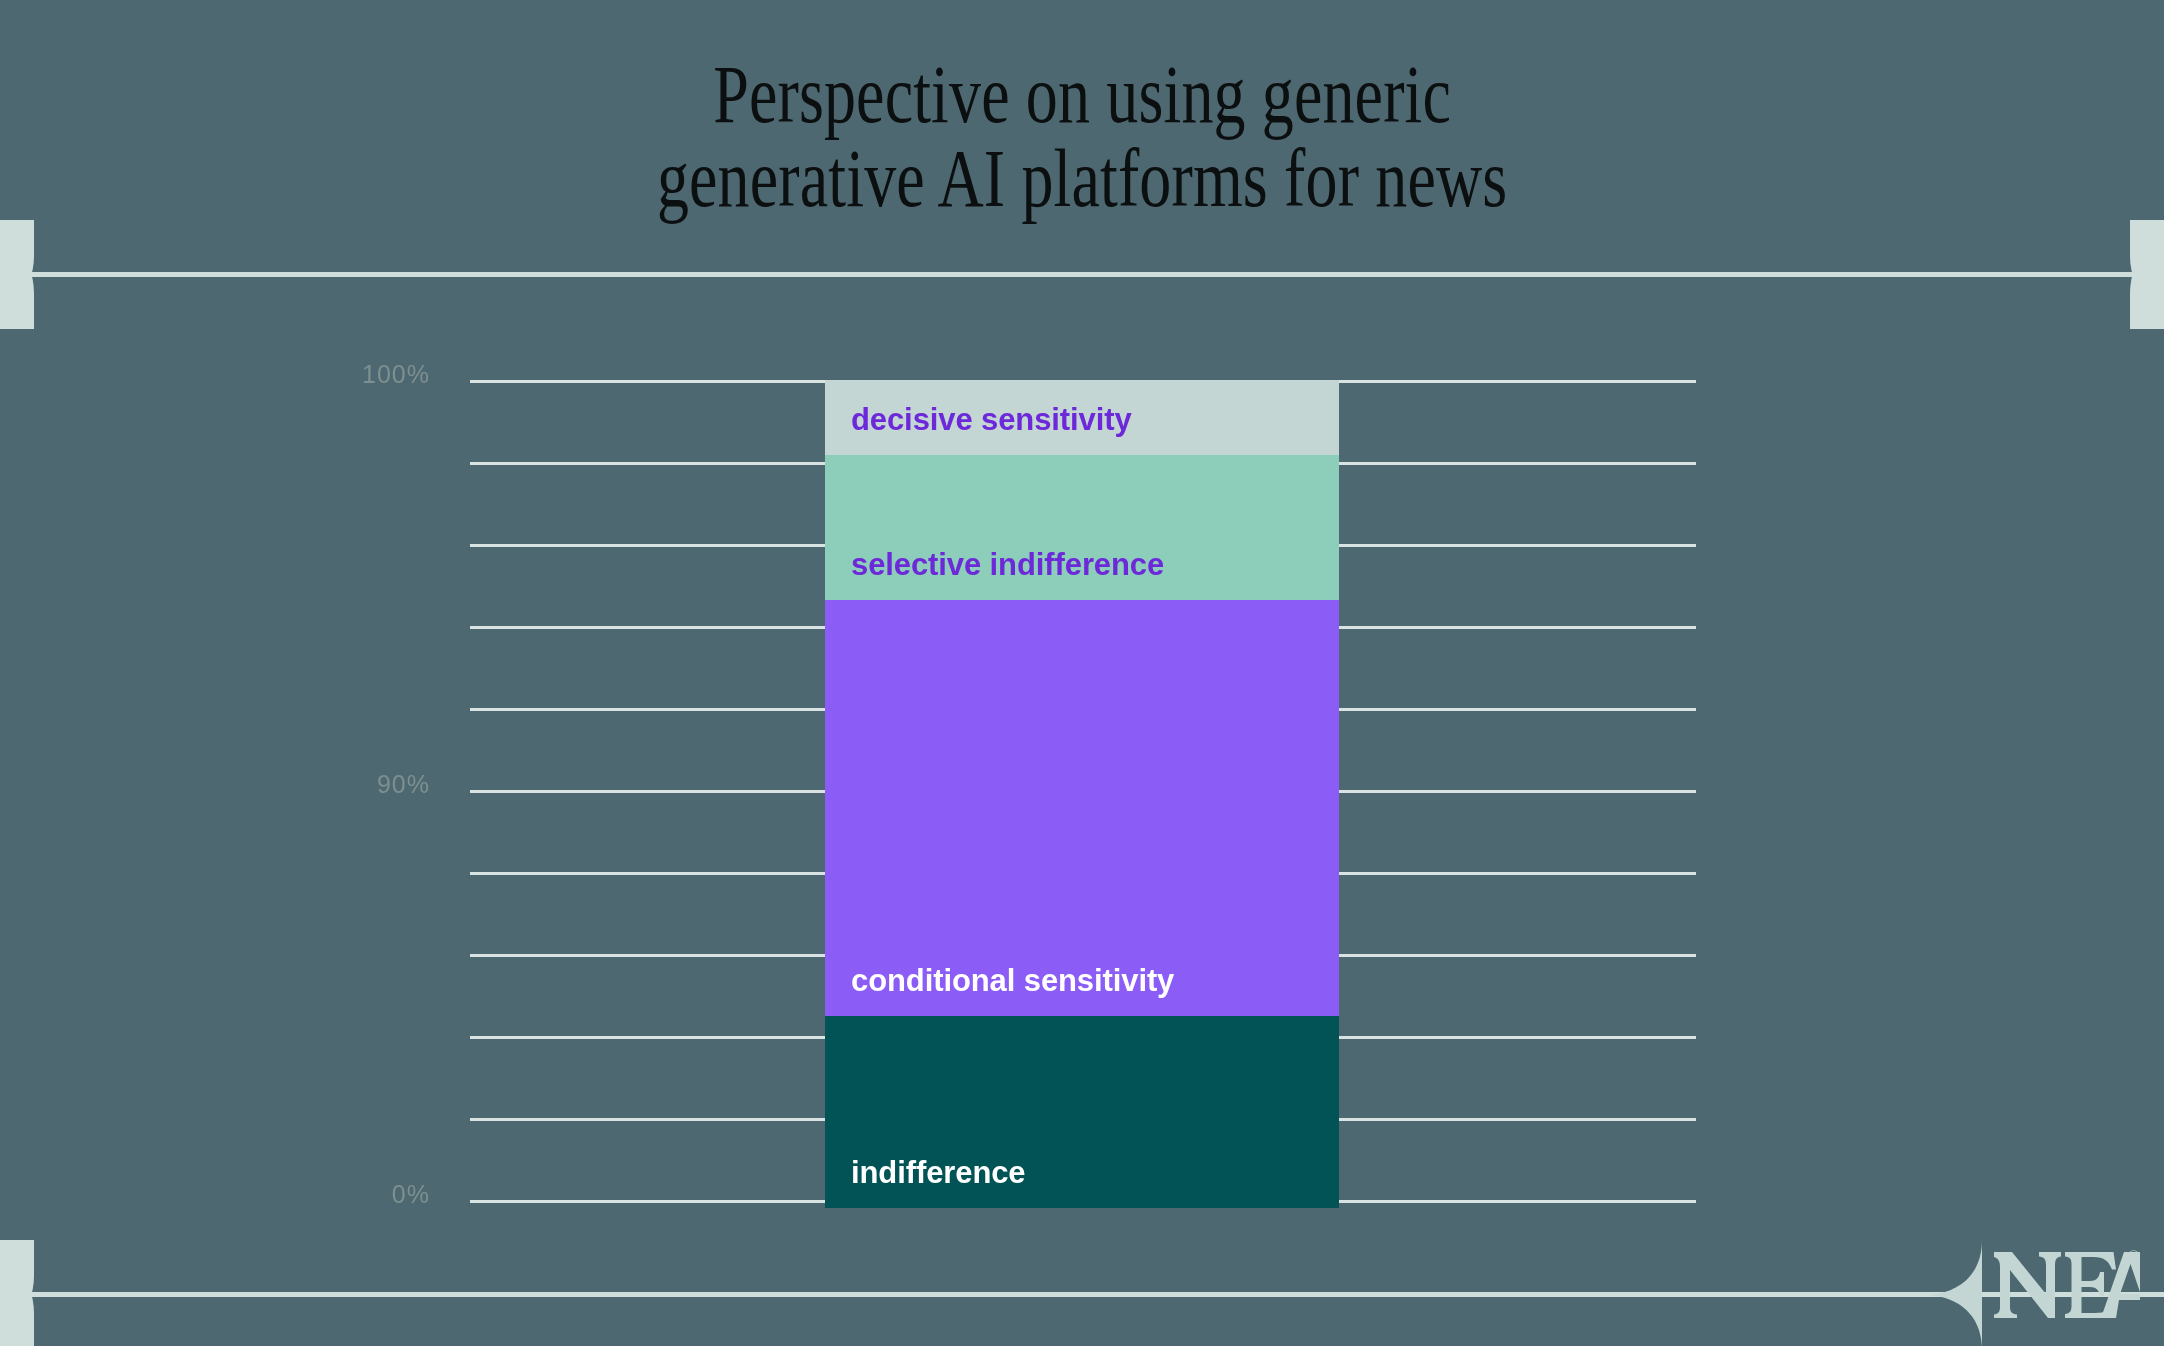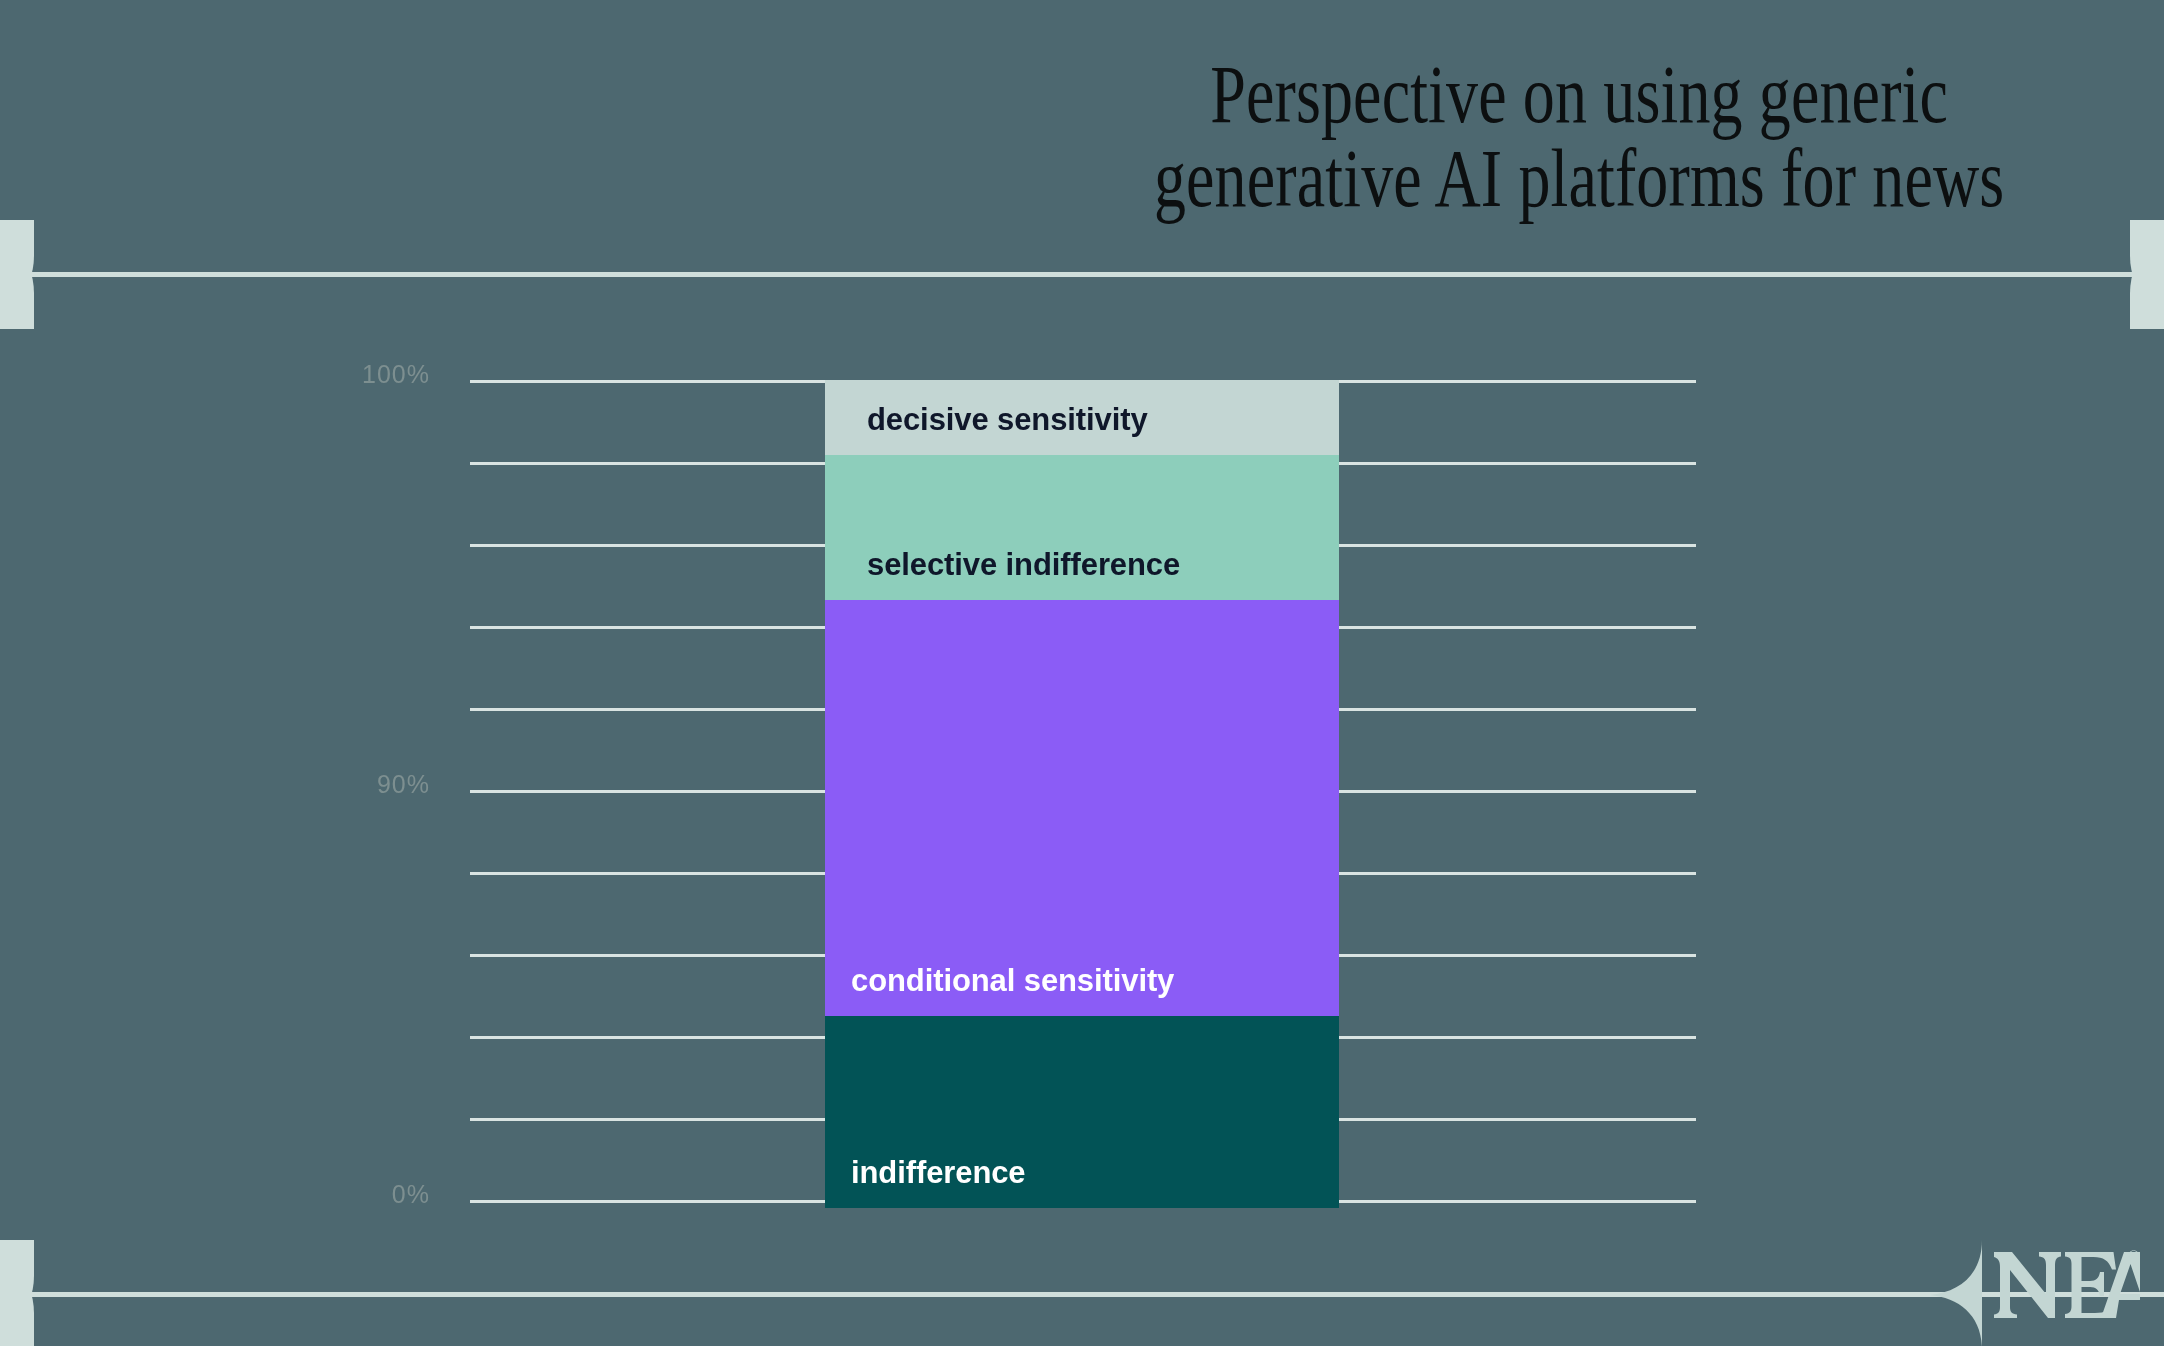--- a/index.html
+++ b/index.html
@@ -7,21 +7,21 @@
     width:2164px;height:1346px;
     background:#4d6870;
     font-family:"Liberation Sans", sans-serif;
     overflow:hidden;
     position:relative;
   }
 
   
   #header{
     position:absolute;left:0;top:0;width:2164px;height:274px;
-    display:flex;align-items:center;justify-content:flex-end;
+    display:flex;align-items:center;justify-content:center;
   }
   #title{
     font-family:"Liberation Serif", serif;
     font-size:82px;
     line-height:1.02;
     color:#0c0f10;
     text-align:center;
     letter-spacing:0.2px;
     transform:scaleX(0.78);
     transform-origin:center center;
@@ -85,21 +85,21 @@
     position:absolute;left:355px;top:0;width:514px;height:820px;
   }
   .seg{
     position:absolute;left:0;width:514px;
     display:flex;align-items:flex-end;
   }
   .seg-label{
     font-size:31px;font-weight:700;letter-spacing:-0.1px;
     padding:0 0 17px 26px;white-space:nowrap;
   }
-  .dark-text{color:#0f172a;margin-left:16px;}
+  .dark-text{color:#6d28d9;}
   .light-text{color:#ffffff;}
 
   
   #logo{
     position:absolute;left:1990px;top:1248px;width:150px;height:70px;
   }
   #logo-r{
     position:absolute;left:2128px;top:1248px;
     color:#c3d6d3;font-size:15px;font-family:"Liberation Serif",serif;
   }

